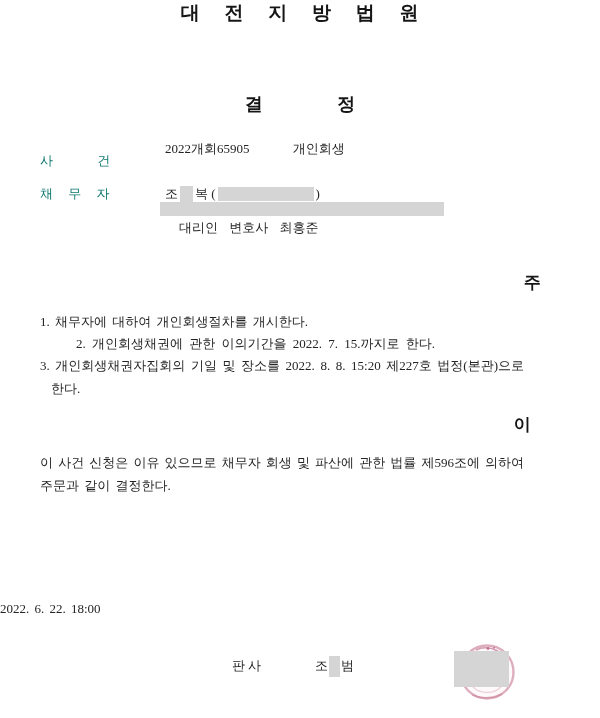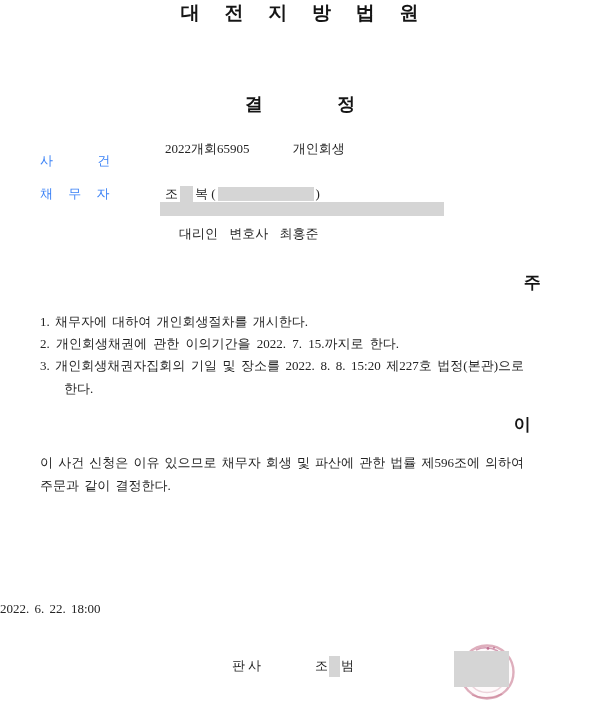--- a/index.html
+++ b/index.html
@@ -22,47 +22,47 @@
     word-spacing:70px; white-space:pre;
   }
   .section-heading {
     left:0; width:600px; text-align:right;
     font-size:17px; font-weight:bold; color:#151515; white-space:pre;
   }
   .pos-order-heading  { top:271px; word-spacing:38px; }
   .pos-reason-heading { top:413px; word-spacing:48px; }
 
   
-  .label { left:40px; font-size:13px; white-space:pre; color:#3b82f6; }
+  .label { left:40px; font-size:13px; white-space:pre; color:#0f766e; }
   .pos-case-label   { top:152px; word-spacing:41px; }
   .pos-debtor-label { top:185px; word-spacing:12px; }
   .value { font-size:13px; white-space:pre; }
   .pos-case-value { left:165px; top:140px; word-spacing:40px; }
-  .pos-attorney   { left:165px; top:225px; word-spacing:8px;padding-left:14px; }
+  .pos-attorney   { left:165px; top:219px; word-spacing:8px;padding-left:14px; }
 
   .debtor-row {
     left:165px; top:185px; display:flex; align-items:center;
     font-size:13px; line-height:17px; gap:2px;
   }
   .debtor-row .pre { white-space:pre; }
 
   
   .redact { background:#d5d5d5; display:inline-block; }
   .name-box  { width:13px; height:16px; }
   .paren-box { width:96px; height:14px; }
   .addr-bar  { left:160px; top:202px; width:284px; height:14px; }
   .judge-box { width:11px; height:21px; margin:-4px 1px; }
   .seal-box  { left:454px; top:651px; width:55px; height:36px; }
 
   
   .body { left:40px; font-size:13px; line-height:17px; word-spacing:2px; white-space:pre; }
   .pos-item1   { top:313px; }
-  .pos-item2   { top:335px; word-spacing:3px; }
+  .pos-item2   { top:335px; word-spacing:3px;margin-left:36px; }
   .pos-item3   { top:357px; }
-  .pos-item3b  { top:380px; left:64px; }
+  .pos-item3b  { top:380px; left:51px; }
   .pos-reason1 { top:454px; }
   .pos-reason2 { top:477px; }
   .just {
     width:484px; white-space:normal;
     text-align:justify; text-align-last:justify; word-spacing:normal;
   }
 
   
   .date-line {
     left:0; top:601px; width:600px; text-align:left;

